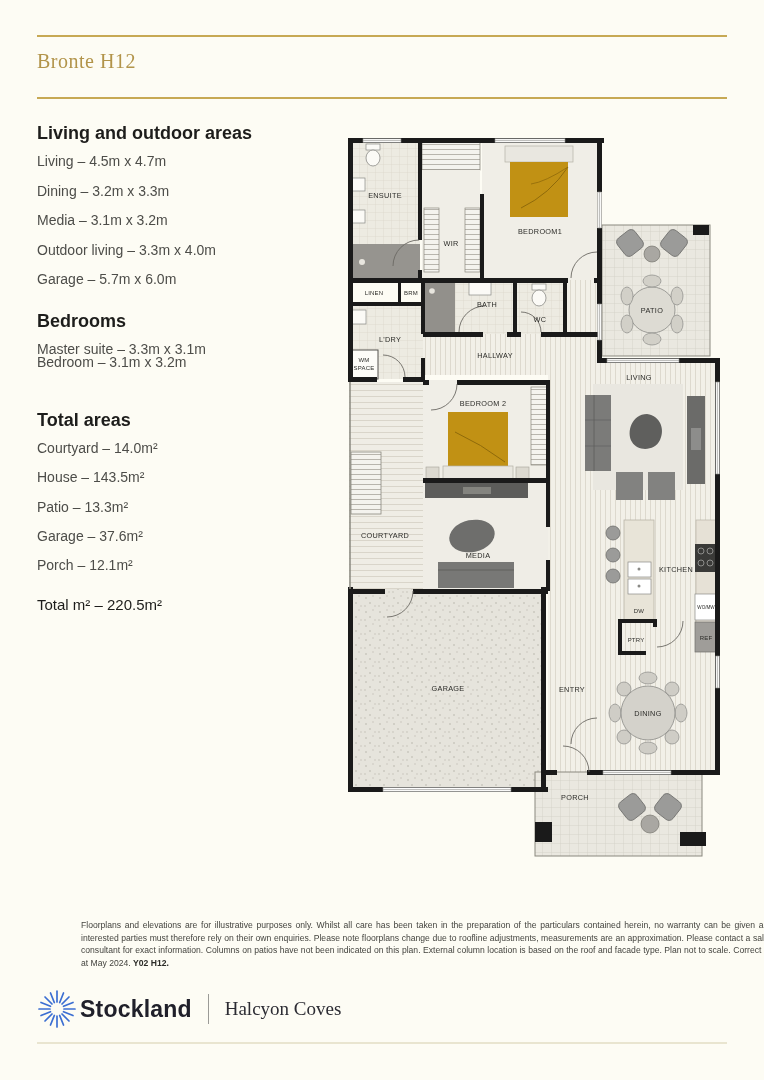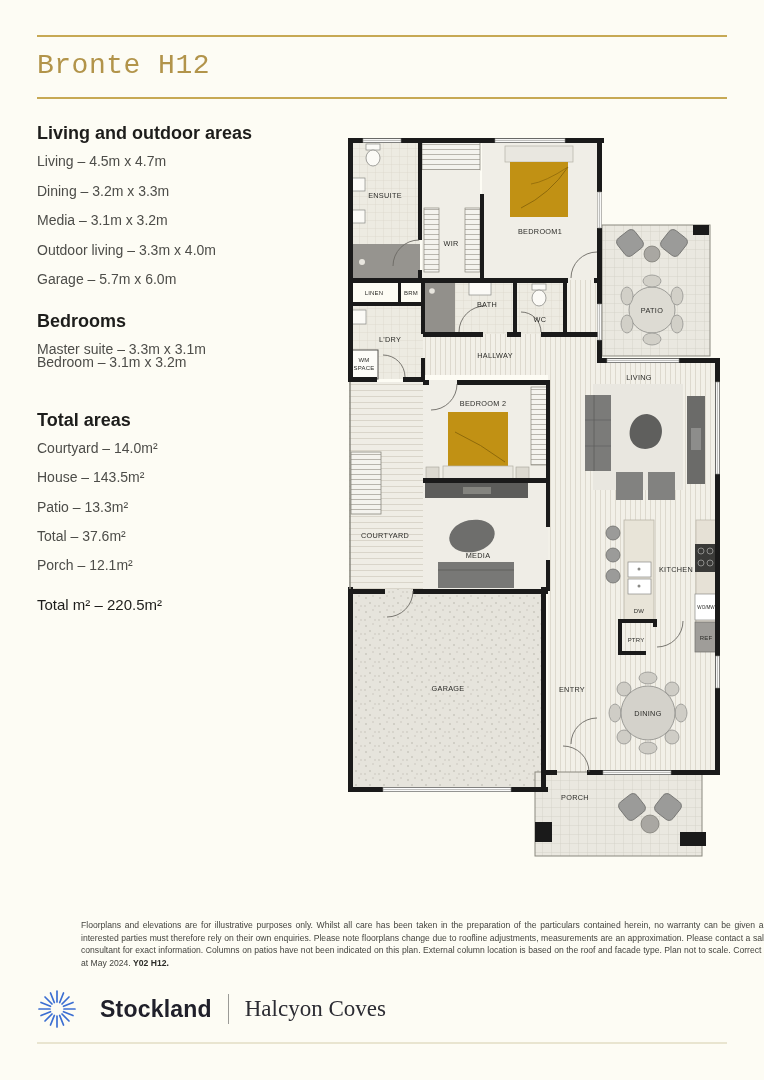--- a/index.html
+++ b/index.html
@@ -2,32 +2,32 @@
 <html><head>
 <meta charset="utf-8">
 <style>
   html,body{margin:0;padding:0;}
   body{background:#fdfcf4;font-family:"Liberation Sans",sans-serif;}
   .page{position:relative;width:764px;height:1080px;background:#fdfcf4;overflow:hidden;}
   .rule{position:absolute;left:37px;width:690px;}
   .rule-top{top:35px;height:2px;background:#c7a954;}
   .rule-title{top:97px;height:2px;background:#c7a954;}
   .rule-bottom{top:1042px;height:2px;background:#e9e5d0;}
-  .title{position:absolute;left:37px;top:50px;font-family:Liberation Mono, monospace;
-         font-size:28px;color:#b2944a;letter-spacing:0.5px;}
+  .title{position:absolute;left:37px;top:50px;font-family:Liberation Serif, serif;
+         font-size:20px;color:#b2944a;letter-spacing:0.5px;}
   .spec{position:absolute;left:37px;color:#4d4d49;font-size:14px;}
   .spec-head{font-weight:bold;color:#1d1d1b;font-size:18px;}
   .spec-total{font-weight:normal;color:#1d1d1b;font-size:15px;}
   .disclaimer{position:absolute;left:37px;top:919px;width:692px;font-size:8.6px;
               line-height:1.48;color:#44443f;text-align:justify;margin-left:44px;}
   .disclaimer b{color:#2b2b27;}
   .footer{position:absolute;left:36px;top:985px;display:flex;align-items:center;height:48px;}
-  .brand{font-size:23px;font-weight:600;color:#20202a;margin-left:22px;letter-spacing:0.2px;}
+  .brand{font-size:23px;font-weight:600;color:#20202a;margin-left:2px;letter-spacing:0.2px;}
   .fdiv{width:1px;height:30px;background:#9b9b97;margin:0 16px;}
-  .community{font-family:"Liberation Serif",serif;font-size:23px;color:#2c2c33;}
+  .community{font-family:"Liberation Serif",serif;font-size:19px;color:#2c2c33;}
   .plan{position:absolute;left:335px;top:132px;width:430px;height:730px;}
   svg text{font-family:"Liberation Sans",sans-serif;fill:#2c2c29;}
   .lbl{font-size:7.3px;letter-spacing:0.3px;}
   .lbl-s{font-size:6px;letter-spacing:0.2px;}
   .lbl-xs{font-size:4.6px;}
 </style>
 </head>
 <body>
 
 <div class="page">
@@ -44,21 +44,21 @@
   <div class="spec" style="top:271px">Garage – 5.7m x 6.0m</div>
 
   <div class="spec spec-head" style="top:311px">Bedrooms</div>
   <div class="spec" style="top:341px">Master suite – 3.3m x 3.1m</div>
   <div class="spec" style="top:354px">Bedroom – 3.1m x 3.2m</div>
 
   <div class="spec spec-head" style="top:410px">Total areas</div>
   <div class="spec" style="top:440px">Courtyard – 14.0m²</div>
   <div class="spec" style="top:469px">House – 143.5m²</div>
   <div class="spec" style="top:499px">Patio – 13.3m²</div>
-  <div class="spec" style="top:528px">Total – 37.6m²</div>
+  <div class="spec" style="top:528px">Garage – 37.6m²</div>
   <div class="spec" style="top:557px">Porch – 12.1m²</div>
 
   <div class="spec spec-total" style="top:596px">Total m² – 220.5m²</div>
 
   <svg class="plan" viewBox="0 0 430 730">
     <defs>
       <pattern id="tile" width="8" height="8" patternUnits="userSpaceOnUse">
         <rect width="8" height="8" fill="#edebe2"></rect>
           <path d="M8 0H0V8" stroke="#d8d4c9" stroke-width="0.7" fill="none"></path>
       </pattern>

